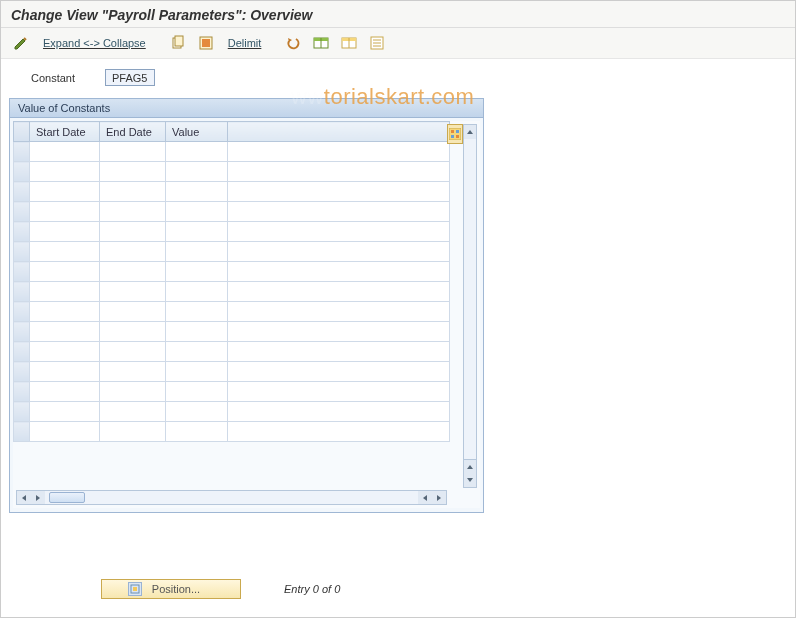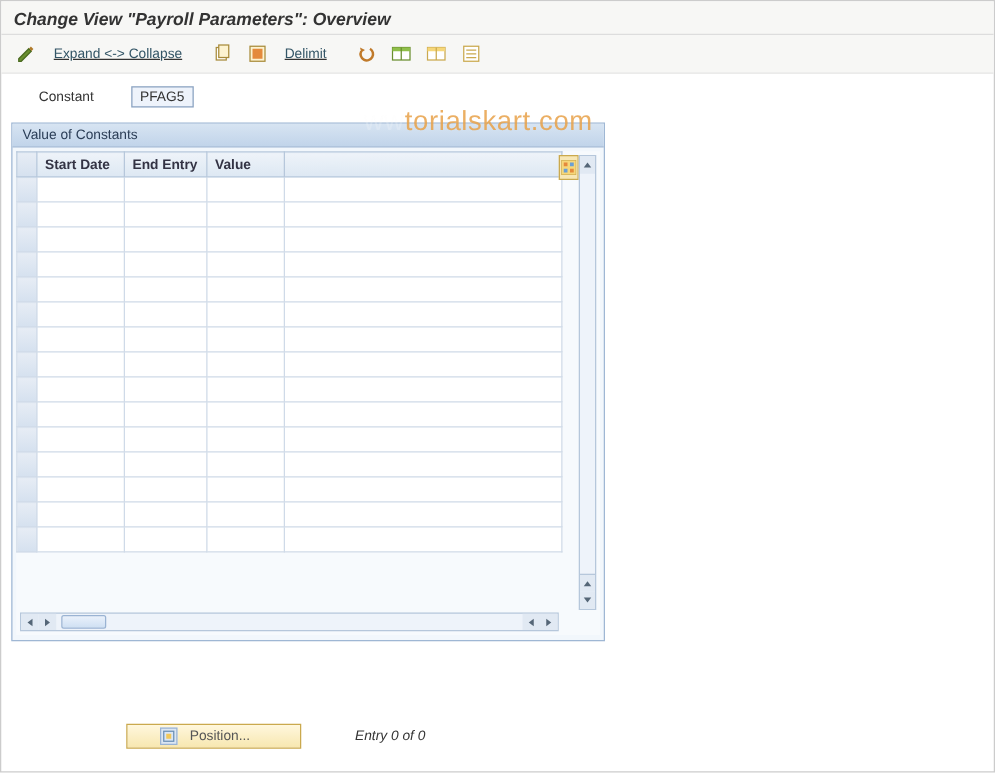--- a/index.html
+++ b/index.html
@@ -109,21 +109,21 @@
     table.grid {
       border-collapse: collapse;
       width: 100%;
       table-layout: fixed;
     }
     table.grid th {
       background: linear-gradient(#eef3f9,#dde8f3);
       border: 1px solid #b6c7db;
       text-align: left;
       padding: 2px 6px;
-      font-weight: bold;
+      font-weight: normal;
       color: #334;
       height: 20px;
       white-space: nowrap;
     }
     table.grid th.rowsel-h { width: 16px; padding:0; background: linear-gradient(#e7edf5,#d5e1ef);}
     table.grid td {
       border: 1px solid #cfdae8;
       height: 20px;
       padding: 0 4px;
       background: #fff;
@@ -321,21 +321,21 @@
           <col style="width:16px">
           <col class="col-start">
           <col class="col-end">
           <col class="col-value">
           <col class="col-blank">
         </colgroup>
         <thead>
           <tr>
             <th class="rowsel-h"></th>
             <th>Start Date</th>
-            <th>End Entry</th>
+            <th>End Date</th>
             <th>Value</th>
             <th></th>
           </tr>
         </thead>
         <tbody id="grid-body">
             <tr>
               <td class="rowsel"></td>
               <td></td>
               <td></td>
               <td></td>

